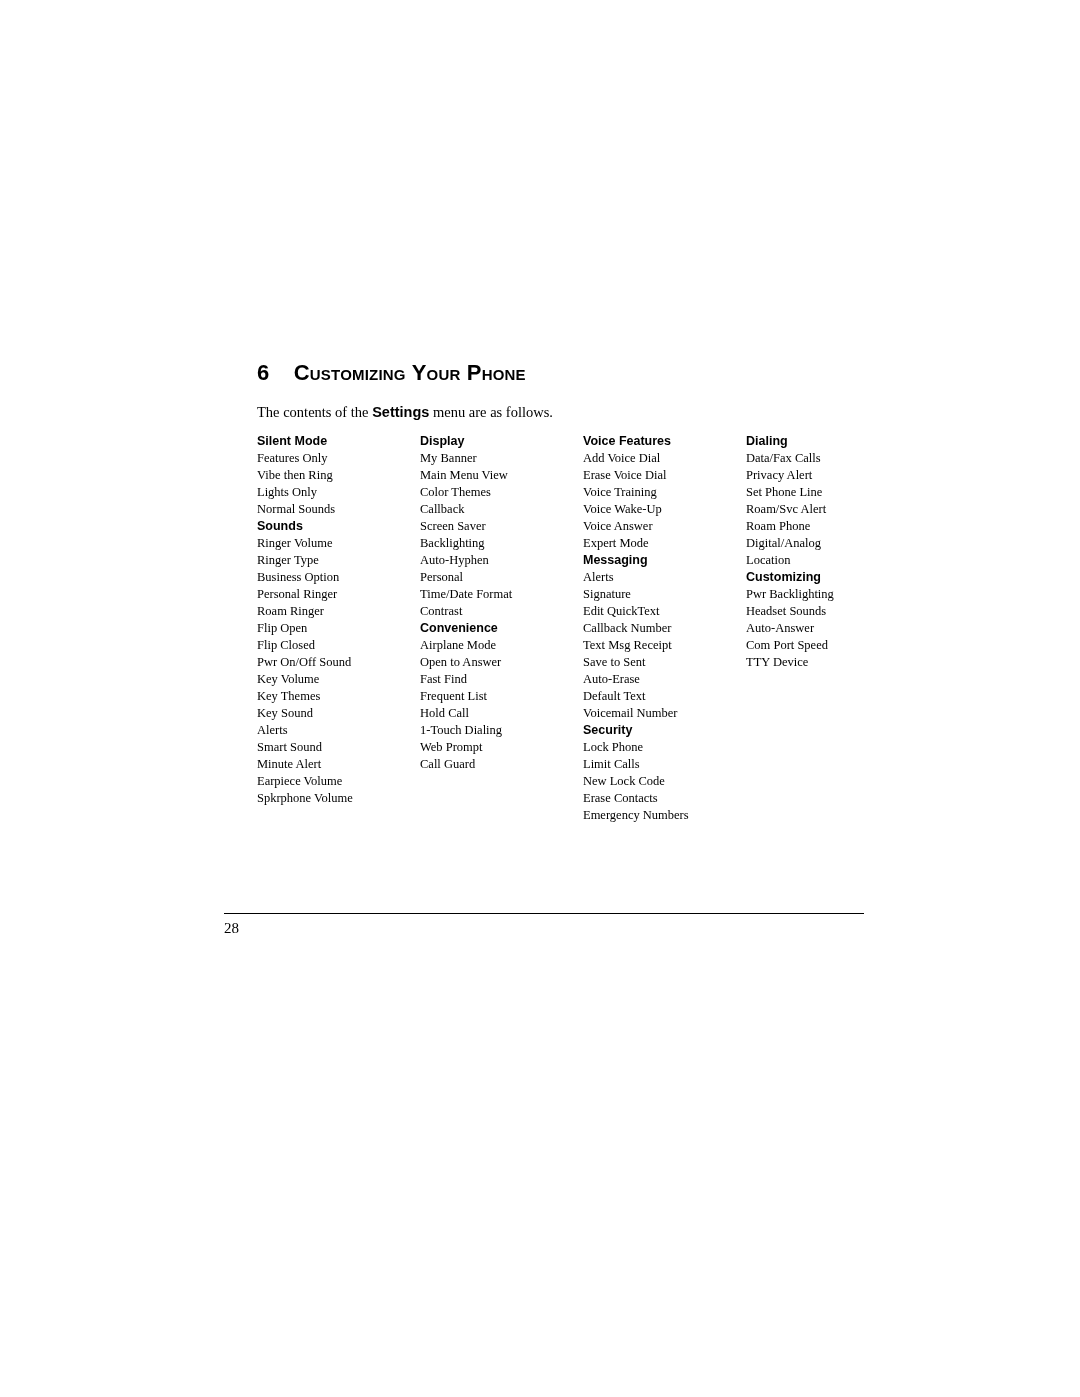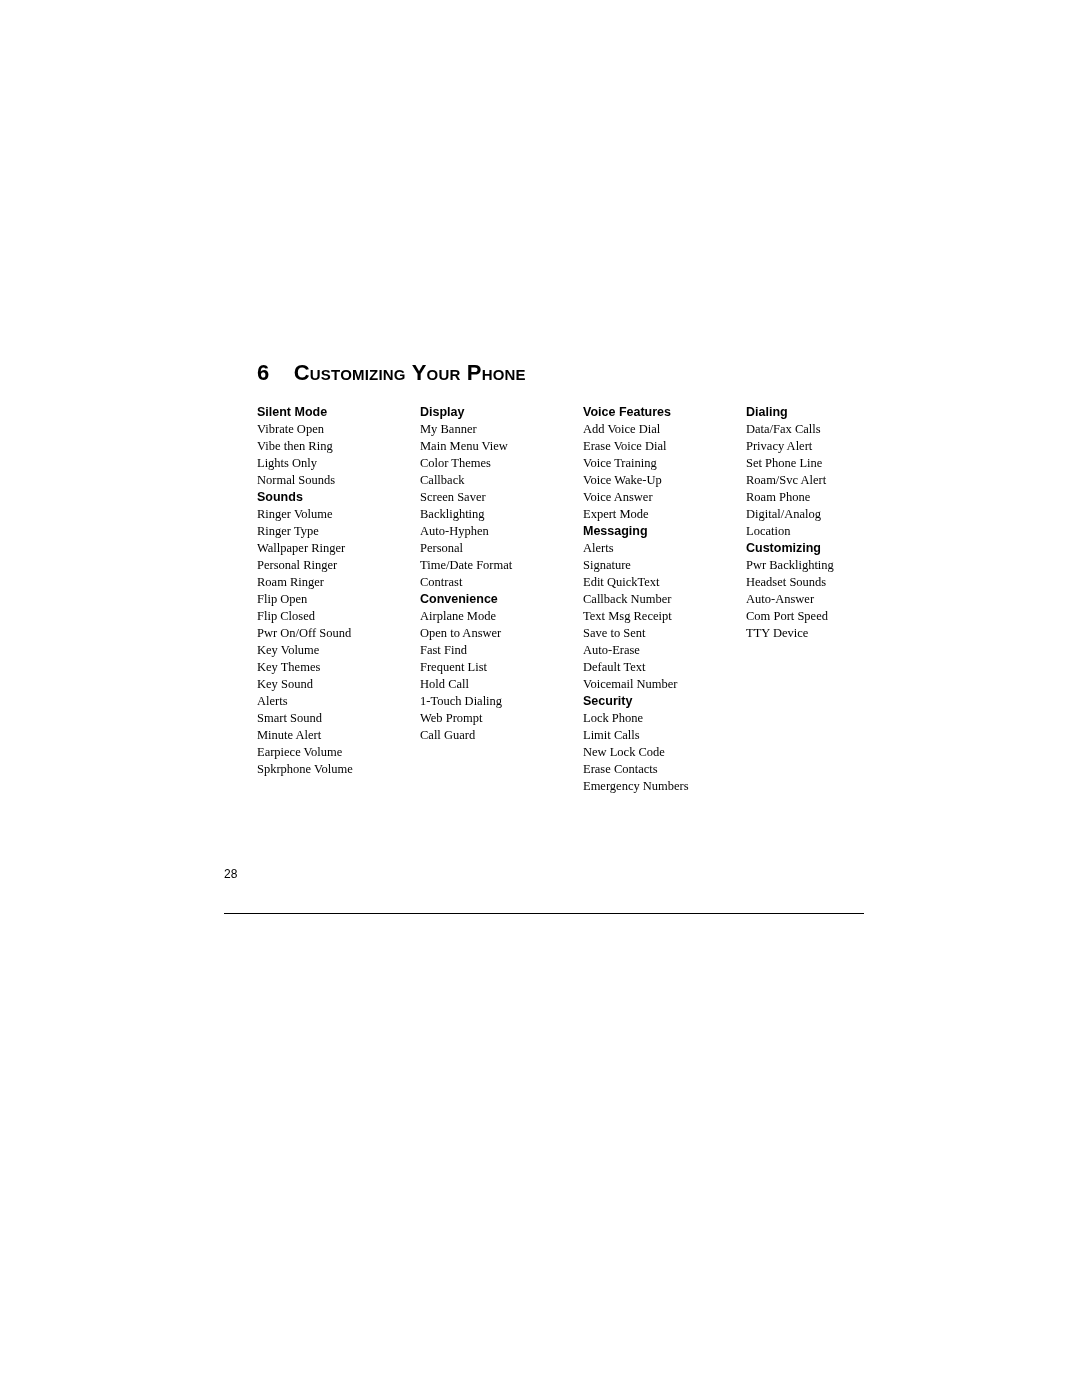--- a/index.html
+++ b/index.html
@@ -66,47 +66,50 @@
   .footer-rule {
     position: absolute;
     left: 224px;
     top: 913px;
     width: 640px;
     border-top: 1px solid #000;
   }
   .page-number {
     position: absolute;
     left: 224px;
-    top: 867px;
-    font-family: Liberation Sans, sans-serif;
-    font-size: 12px;
+    top: 920px;
+    font-family: Liberation Serif, serif;
+    font-size: 15px;
   }
 </style>
 </head>
 <body>
 
 <div class="page">
 
   <div class="chapter-heading">
     <span class="chap-num">6</span>
     <span class="smallcaps">Customizing Your Phone</span>
   </div>
 
+  <div class="intro">
+    <span>The contents of the </span><span class="bold-sans">Settings</span><span> menu are as follows.</span>
+  </div>
 
   <div class="columns" id="columns-root">
       <div class="col">
         <div class="section-header">Silent Mode</div>
-        <div class="item">Vibrate Open</div>
+        <div class="item">Features Only</div>
         <div class="item">Vibe then Ring</div>
         <div class="item">Lights Only</div>
         <div class="item">Normal Sounds</div>
         <div class="section-header spaced">Sounds</div>
         <div class="item">Ringer Volume</div>
         <div class="item">Ringer Type</div>
-        <div class="item">Wallpaper Ringer</div>
+        <div class="item">Business Option</div>
         <div class="item">Personal Ringer</div>
         <div class="item">Roam Ringer</div>
         <div class="item">Flip Open</div>
         <div class="item">Flip Closed</div>
         <div class="item">Pwr On/Off Sound</div>
         <div class="item">Key Volume</div>
         <div class="item">Key Themes</div>
         <div class="item">Key Sound</div>
         <div class="item">Alerts</div>
         <div class="item">Smart Sound</div>

